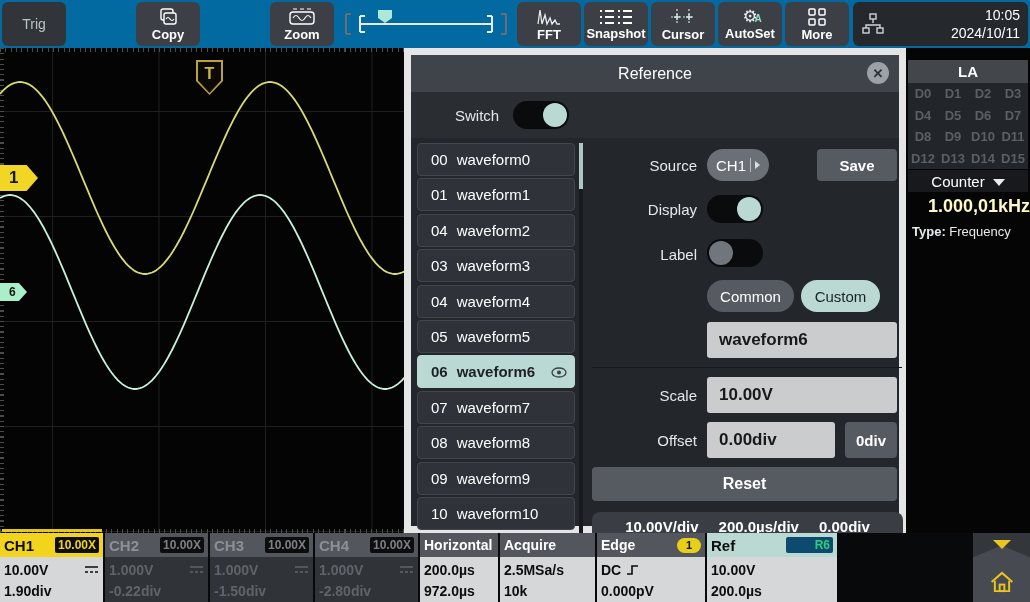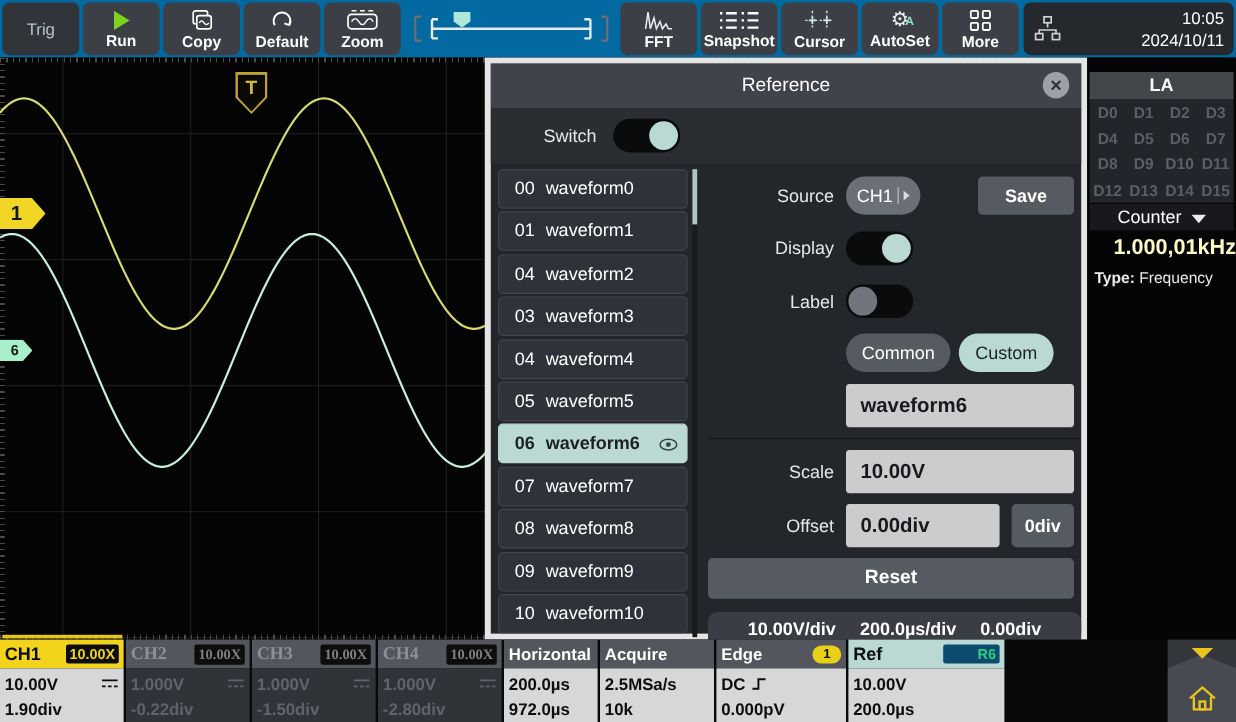--- a/index.html
+++ b/index.html
@@ -33,21 +33,21 @@
   .trig-marker .inner { position:absolute; inset:2px; clip-path:polygon(0 0,100% 0,100% 60%,50% 100%,0 60%);
     background:#0b0903; color:#d2b63e; font-weight:bold; font-size:16px; text-align:center; padding-top:3px; }
   .chan-flag { position:absolute; left:0; clip-path:polygon(0 0,70% 0,100% 50%,70% 100%,0 100%);
     color:#14160e; font-weight:bold; display:flex; align-items:center; padding-left:9px; }
   .flag1 { top:117px; width:38px; height:26px; background:#f2d625; font-size:17px; }
   .flag6 { top:235px; width:27px; height:18px; background:#a9efc9; font-size:12px; }
   .gnd-line { position:absolute; left:2px; bottom:1px; width:100px; height:3px; background:#e3c71f; }
 
   
   .dialog { position:absolute; left:404px; top:48px; width:502px; height:485px; background:#23262b;
-            border:5px solid #e5e5e5; }
+            border:7px solid #e5e5e5; }
   .dlg-title { position:absolute; left:0; top:0; width:100%; height:37px; background:#3f434a;
                color:#fff; font-size:16px; display:flex; align-items:center; justify-content:center; }
   .dlg-close { position:absolute; right:10px; top:7px; width:22px; height:22px; border-radius:50%;
                background:#9ba1a7; color:#2e3237; font-size:13px; font-weight:bold;
                display:flex; align-items:center; justify-content:center; }
   .dlg-switchrow { position:absolute; left:0; top:37px; width:100%; height:46px; background:#2a2d32;
                    display:flex; align-items:center; }
   .dlg-switchrow .rowlabel { margin-left:44px; }
   .rowlabel { color:#e4e8ea; font-size:15px; }
 
@@ -97,21 +97,21 @@
   .statusbar { position:absolute; left:0; top:533px; width:1030px; height:69px; background:#08090b; }
   .blk { position:absolute; top:0; height:69px; }
   .blk-header { height:24px; display:flex; align-items:center; padding:0 4px; }
   .blk-header .bname { font-weight:bold; font-size:15px; }
   .blk-body { height:45px; padding:2px 4px 0 4px; }
   .bline { height:21px; display:flex; align-items:center; font-weight:bold; font-size:14px; }
   .badge { margin-left:auto; border-radius:2px; padding:1px 3px; font-weight:bold; font-size:12px; }
   .ch-active .blk-header { background:#f2d41c; } .ch-active .bname { color:#0d0d0d; }
   .ch-active .badge { background:#0d0d0d; color:#f2d41c; }
   .ch-active .blk-body { background:#d6d7d8; color:#0d0d0d; }
-  .ch-idle .blk-header { background:#53575d;font-family:Liberation Serif, serif; } .ch-idle .bname { color:#8b9096; }
+  .ch-idle .blk-header { background:#53575d; } .ch-idle .bname { color:#8b9096; }
   .ch-idle .badge { background:#0d0d0d; color:#7d8187; }
   .ch-idle .blk-body { background:#303439; color:#5f646b; }
   .sys .blk-header { background:#53575d; } .sys .bname { color:#fff; font-size:14px; }
   .sys .blk-body { background:#d6d7d8; color:#0d0d0d; }
   .ref-blk .blk-header { background:#b9d9d2; } .ref-blk .bname { color:#0d0d0d; }
   .ref-blk .badge { background:#0c4a6e; color:#2fd07a;padding-left:29px; }
   .ref-blk .blk-body { background:#d6d7d8; color:#0d0d0d; }
   .edge-badge { margin-left:auto; width:24px; height:15px; border-radius:8px; background:#e8d019;
                 color:#0d0d0d; font-weight:bold; font-size:11px; display:flex; align-items:center; justify-content:center; }
   .dcicon { margin-left:auto; width:15px; height:9px; }
@@ -123,38 +123,27 @@
 </style>
 </head>
 <body>
 
 <div id="app">
 
   <div class="toolbar">
     <div class="tbtn dim" style="left:2px;width:64px;">
       <span class="lbl">Trig</span>
     </div>
-    <div class="tbtn" style="left:69px;width:64px;">
-      <span style="width:0;height:0;border-left:13px solid #7ed321;border-top:8px solid transparent;border-bottom:8px solid transparent;"></span>
-      <span class="lbl">Run</span>
-    </div>
     <div class="tbtn" style="left:136px;width:64px;">
       <svg width="22" height="18" viewBox="0 0 22 18">
         <rect x="4" y="1" width="12" height="11" rx="2" fill="none" stroke="#fff" stroke-width="1.4"></rect>
         <rect x="7" y="5" width="12" height="11" rx="2" fill="#3c4046" stroke="#fff" stroke-width="1.4"></rect>
         <path d="M9 11 q2 -3 4 0 q2 3 4 0" fill="none" stroke="#fff" stroke-width="1.2"></path>
       </svg>
       <span class="lbl">Copy</span>
-    </div>
-    <div class="tbtn" style="left:203px;width:64px;">
-      <svg width="20" height="18" viewBox="0 0 20 18">
-        <path d="M4 13 A7 7 0 1 1 16 13" fill="none" stroke="#fff" stroke-width="1.6"></path>
-        <path d="M16 13 l-4 -1.5 M16 13 l1 -4" fill="none" stroke="#fff" stroke-width="1.6"></path>
-      </svg>
-      <span class="lbl">Default</span>
     </div>
     <div class="tbtn" style="left:270px;width:64px;">
       <svg width="26" height="18" viewBox="0 0 26 18">
         <rect x="1" y="4" width="24" height="12" rx="3" fill="none" stroke="#fff" stroke-width="1.4"></rect>
         <path d="M4 10 q3 -5 6 0 q3 5 6 0 q3 -5 6 0" fill="none" stroke="#fff" stroke-width="1.2"></path>
         <path d="M4 1 h4 M11 1 h4 M18 1 h4" stroke="#fff" stroke-width="1.2"></path>
       </svg>
       <span class="lbl">Zoom</span>
     </div>
 

